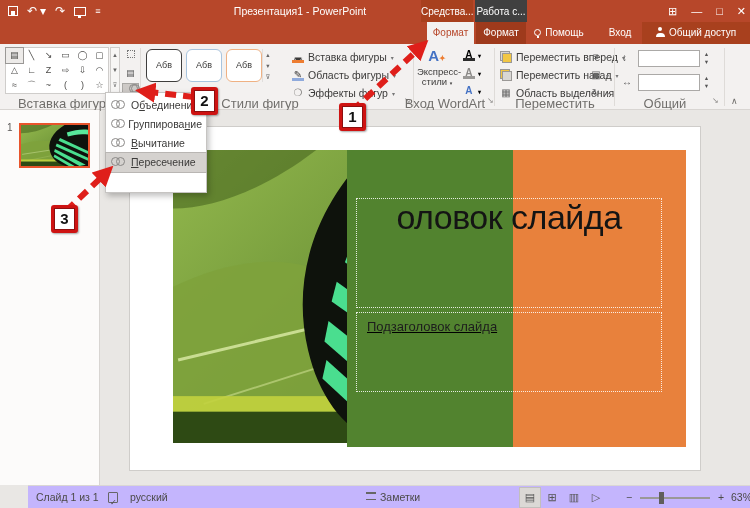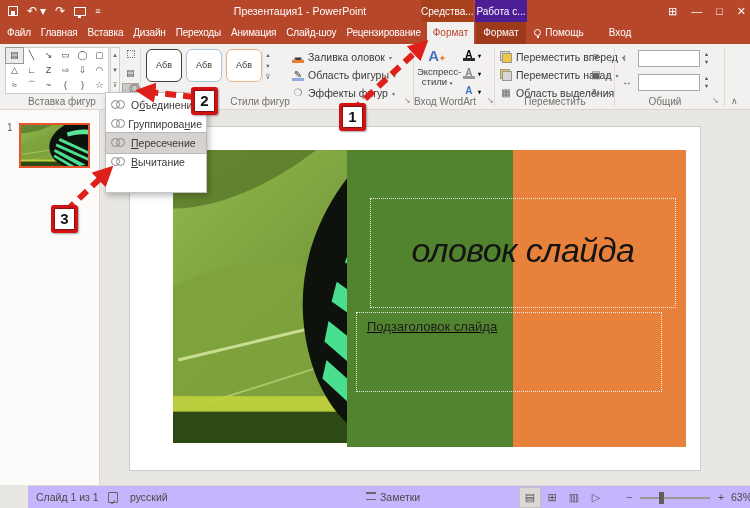--- a/index.html
+++ b/index.html
@@ -12,21 +12,21 @@
   .qat { position:absolute; top:0; height:22px; display:flex; align-items:center; gap:9px; left:8px; color:#fff; }
   .qat .g { font-size:12px; color:#fff; line-height:22px; }
   .floppy { width:10px; height:10px; border:1.5px solid #fff; position:relative; }
   .floppy:after { content:""; position:absolute; left:2px; bottom:0; width:4px; height:4px; background:#fff; }
   .monitor { width:12px; height:9px; border:1.5px solid #fff; position:relative; }
   .monitor:after { content:""; position:absolute; left:3px; bottom:-3px; width:3px; height:2px; background:#fff; }
   .tiny-caret { font-size:7px; margin-left:-6px; }
   #window-title { position:absolute; left:180px; top:0; width:240px; text-align:center; color:#fff; font-size:10.5px; line-height:22px; white-space:nowrap; }
   .ctx-strip { position:absolute; top:0; height:22px; color:#fff; font-size:10px; line-height:24px; text-align:center; }
   #ctx1 { left:421px; width:52px; background:#A8401E; }
-  #ctx2 { left:475px; width:52px; background:#4c1d95; }
+  #ctx2 { left:475px; width:52px; background:#404040; }
   .win-btns { position:absolute; right:4px; top:0; height:22px; display:flex; align-items:center; gap:14px; color:#fff; font-size:11px; }
   .win-btns span { cursor:default; }
 
   
   #tabrow { position:absolute; left:0; top:22px; width:750px; height:22px; background:#B7472A; }
   #tabs-left { position:absolute; left:2px; top:0; width:424px; height:22px; display:flex; overflow:hidden; }
   .tab { color:#fff; font-size:10px; line-height:22px; padding:0 5px; white-space:nowrap; letter-spacing:-0.2px; }
   .tab-abs { position:absolute; top:0; height:22px; font-size:10px; line-height:22px; text-align:center; color:#fff; white-space:nowrap; }
   #tab-format-active { left:427px; width:47px; background:#F3F1F0; color:#B7472A; }
   #tab-format2 { left:476px; width:50px; background:#9E3A1C; }
@@ -35,21 +35,21 @@
   #tab-share { left:642px; width:108px; background:#A8401E; }
   .bulb { display:inline-block; width:7px; height:7px; border:1.2px solid #fff; border-radius:50%; position:relative; top:0; margin-right:4px; }
   .bulb:after { content:""; position:absolute; left:1.5px; bottom:-3px; width:2px; height:2px; background:#fff; }
   .person { display:inline-block; width:9px; height:9px; position:relative; margin-right:4px; }
   .person:before { content:""; position:absolute; left:2.5px; top:0; width:4px; height:4px; border-radius:50%; background:#fff; }
   .person:after { content:""; position:absolute; left:0; bottom:-1px; width:9px; height:4px; border-radius:4px 4px 0 0; background:#fff; }
 
   
   #ribbon { position:absolute; left:0; top:44px; width:750px; height:66px; background:#F3F1F0; border-bottom:1px solid #D8D5D2; }
   .vsep { position:absolute; top:4px; height:58px; width:1px; background:#DEDBD8; }
-  .grp-label { position:absolute; top:52px; font-size:10px; color:#716F6C; text-align:center; white-space:nowrap; }
+  .grp-label { position:absolute; top:52px; font-size:13px; color:#716F6C; text-align:center; white-space:nowrap; }
   .launcher { position:absolute; top:52px; font-size:8px; color:#8a8886; }
   #shape-gallery { position:absolute; left:5px; top:3px; width:104px; height:47px; background:#fff; border:1px solid #CFCDCB; display:grid; grid-template-columns:repeat(6,1fr); }
   .shape-cell { font-size:9px; color:#4b4a48; text-align:center; line-height:15px; overflow:hidden; }
   .shape-cell.first { outline:1px solid #9a9896; background:#EDEBE9; }
   .gal-scroll { position:absolute; left:110px; top:3px; width:10px; height:47px; border:1px solid #CFCDCB; background:#F7F6F5; font-size:6px; color:#666; text-align:center; line-height:15px; }
   .mini-btn { position:absolute; left:122px; width:17px; height:16px; font-size:9px; color:#555; text-align:center; line-height:14px; border:1px solid transparent; }
   .mini-btn.pressed { background:#CDC9C6; border:1px solid #A9A7A4; }
   .dotted-shape { display:inline-block; width:8px; height:8px; border:1px dotted #777; }
   .two-circles { display:inline-block; position:relative; width:14px; height:10px; }
   .two-circles i { position:absolute; top:0; width:9px; height:9px; border:1.1px solid #8a8886; border-radius:50%; background:transparent; }
@@ -84,21 +84,21 @@
   #thumb-box { position:absolute; left:19px; top:13px; width:71px; height:45px; border:2px solid #E8542C; background:#fff; }
   #thumb-box svg { display:block; width:100%; height:100%; }
 
   
   #canvas { position:absolute; left:101px; top:110px; width:649px; height:375px; background:#E9E7E4; }
   #slide { position:absolute; left:29px; top:17px; width:570px; height:343px; background:#fff; box-shadow:0 0 0 1px #CFCDCA; }
   #photo { position:absolute; left:43px; top:23px; width:307px; height:293px; z-index:2; }
   #photo svg { display:block; width:100%; height:100%; }
   #rect-green { position:absolute; left:217px; top:23px; width:166px; height:297px; background:#52832F; z-index:3; }
   #rect-orange { position:absolute; left:383px; top:23px; width:173px; height:297px; background:#E8813C; z-index:3; }
-  #title-ph { position:absolute; left:240px; top:71px; width:306px; height:110px; border:1px dotted rgba(255,255,255,.85); z-index:4; display:flex; align-items:center; justify-content:center;font-style:italic; }
+  #title-ph { position:absolute; left:226px; top:71px; width:306px; height:110px; border:1px dotted rgba(255,255,255,.85); z-index:4; display:flex; align-items:flex-start; justify-content:center; }
   #slide-title { font-size:34px; color:#141414; letter-spacing:-0.5px; line-height:1.1; padding-bottom:4px; white-space:nowrap; }
   #subtitle-ph { position:absolute; left:226px; top:185px; width:306px; height:80px; border:1px dotted rgba(255,255,255,.85); z-index:4;text-decoration:underline; }
   #slide-subtitle { font-size:13px; color:#1d1d1d; padding:6px 0 0 10px; }
 
   
   #statusbar { position:absolute; left:0; top:485px; width:750px; height:23px; background:#c4b5fd; border-top:1px solid #DAD7D4; font-size:10.5px; color:#4b4a48;margin-left:28px; }
   .sb { position:absolute; top:0; height:22px; line-height:22px; white-space:nowrap; }
   .spell-ico { display:inline-block; width:10px; height:11px; border:1px solid #666; border-radius:1px; position:relative; top:2px; }
   .spell-ico:after { content:"✓"; position:absolute; left:1px; top:-1px; font-size:8px; }
   .notes-ico { display:inline-block; width:10px; height:8px; border-top:2px solid #666; border-bottom:1px solid #666; position:relative; top:-1px; margin-right:4px; }
@@ -159,35 +159,25 @@
   <div class="ctx-strip" id="ctx2">Работа с...</div>
   <div class="win-btns">
     <span>⊞</span>
     <span>—</span>
     <span>□</span>
     <span>✕</span>
   </div>
 </div>
 
 <div id="tabrow">
-  <div id="tabs-left">
-    <span class="tab">Файл</span>
-    <span class="tab">Главная</span>
-    <span class="tab">Вставка</span>
-    <span class="tab">Дизайн</span>
-    <span class="tab">Переходы</span>
-    <span class="tab">Анимация</span>
-    <span class="tab">Слайд-шоу</span>
-    <span class="tab">Рецензирование</span>
-    <span class="tab">Вид</span>
-  </div>
   <span class="tab-abs" id="tab-format-active">Формат</span>
   <span class="tab-abs" id="tab-format2">Формат</span>
   <span class="tab-abs" id="tab-help"><span class="bulb"></span><span>Помощь</span></span>
   <span class="tab-abs" id="tab-signin">Вход</span>
+  <span class="tab-abs" id="tab-share"><span class="person"></span><span>Общий доступ</span></span>
 </div>
 
 <div id="ribbon">
 
   <div id="shape-gallery">
       <span class="shape-cell first">▤</span>
       <span class="shape-cell">╲</span>
       <span class="shape-cell">↘</span>
       <span class="shape-cell">▭</span>
       <span class="shape-cell">◯</span>
@@ -213,21 +203,21 @@
   </div>
   <div class="grp-label" style="left:12px; width:100px">Вставка фигур</div>
   <div class="vsep" style="left:140px"></div>
 
   <div class="style-thumb" style="left:146px; border:1.5px solid #3F3E3D">Абв</div>
   <div class="style-thumb" style="left:186px; border:1.5px solid #A8C4DE">Абв</div>
   <div class="style-thumb" style="left:226px; border:1.5px solid #EFB183">Абв</div>
   <div class="gal2-scroll">▴<br>▾<br>⊽</div>
   <div class="rib-btn" style="left:292px; top:5px">
     <span class="ico12">◛<span class="bar" style="background:#ED7D31"></span></span>
-    <span>Заливка оловок</span>
+    <span>Вставка фигуры</span>
       <span class="dd">▾</span>
   </div>
   <div class="rib-btn" style="left:292px; top:23px">
     <span class="ico12">✎<span class="bar" style="background:#8FAADC"></span></span>
     <span>Область фигуры</span>
       <span class="dd">▾</span>
   </div>
   <div class="rib-btn" style="left:292px; top:41px">
     <span class="ico12" style="color:#8a8886">❍</span>
     <span>Эффекты фигур</span>
@@ -306,33 +296,33 @@
       </span>
     <span><span>О</span><span class="u">б</span><span>ъединение</span></span>
   </div>
   <div class="menu-item">
     <span class="two-circles">
         <i></i>
         <i></i>
       </span>
     <span><span>Группирова</span><span class="u">н</span><span>ие</span></span>
   </div>
+  <div class="menu-item">
+    <span class="two-circles">
+        <i></i>
+        <i></i>
+      </span>
+    <span><span></span><span class="u">В</span><span>ычитание</span></span>
+  </div>
   <div class="menu-item sel">
     <span class="two-circles">
         <i></i>
         <i></i>
       </span>
     <span><span></span><span class="u">П</span><span>ересечение</span></span>
-  </div>
-  <div class="menu-item">
-    <span class="two-circles">
-        <i></i>
-        <i></i>
-      </span>
-    <span><span></span><span class="u">В</span><span>ычитание</span></span>
   </div>
 </div>
 
 <div id="slide-panel">
   <span id="thumb-num">1</span>
   <div id="thumb-box">
     <svg viewBox="0 0 300 300" preserveAspectRatio="none">
         <use href="#bfly"></use>
       </svg>
   </div>

